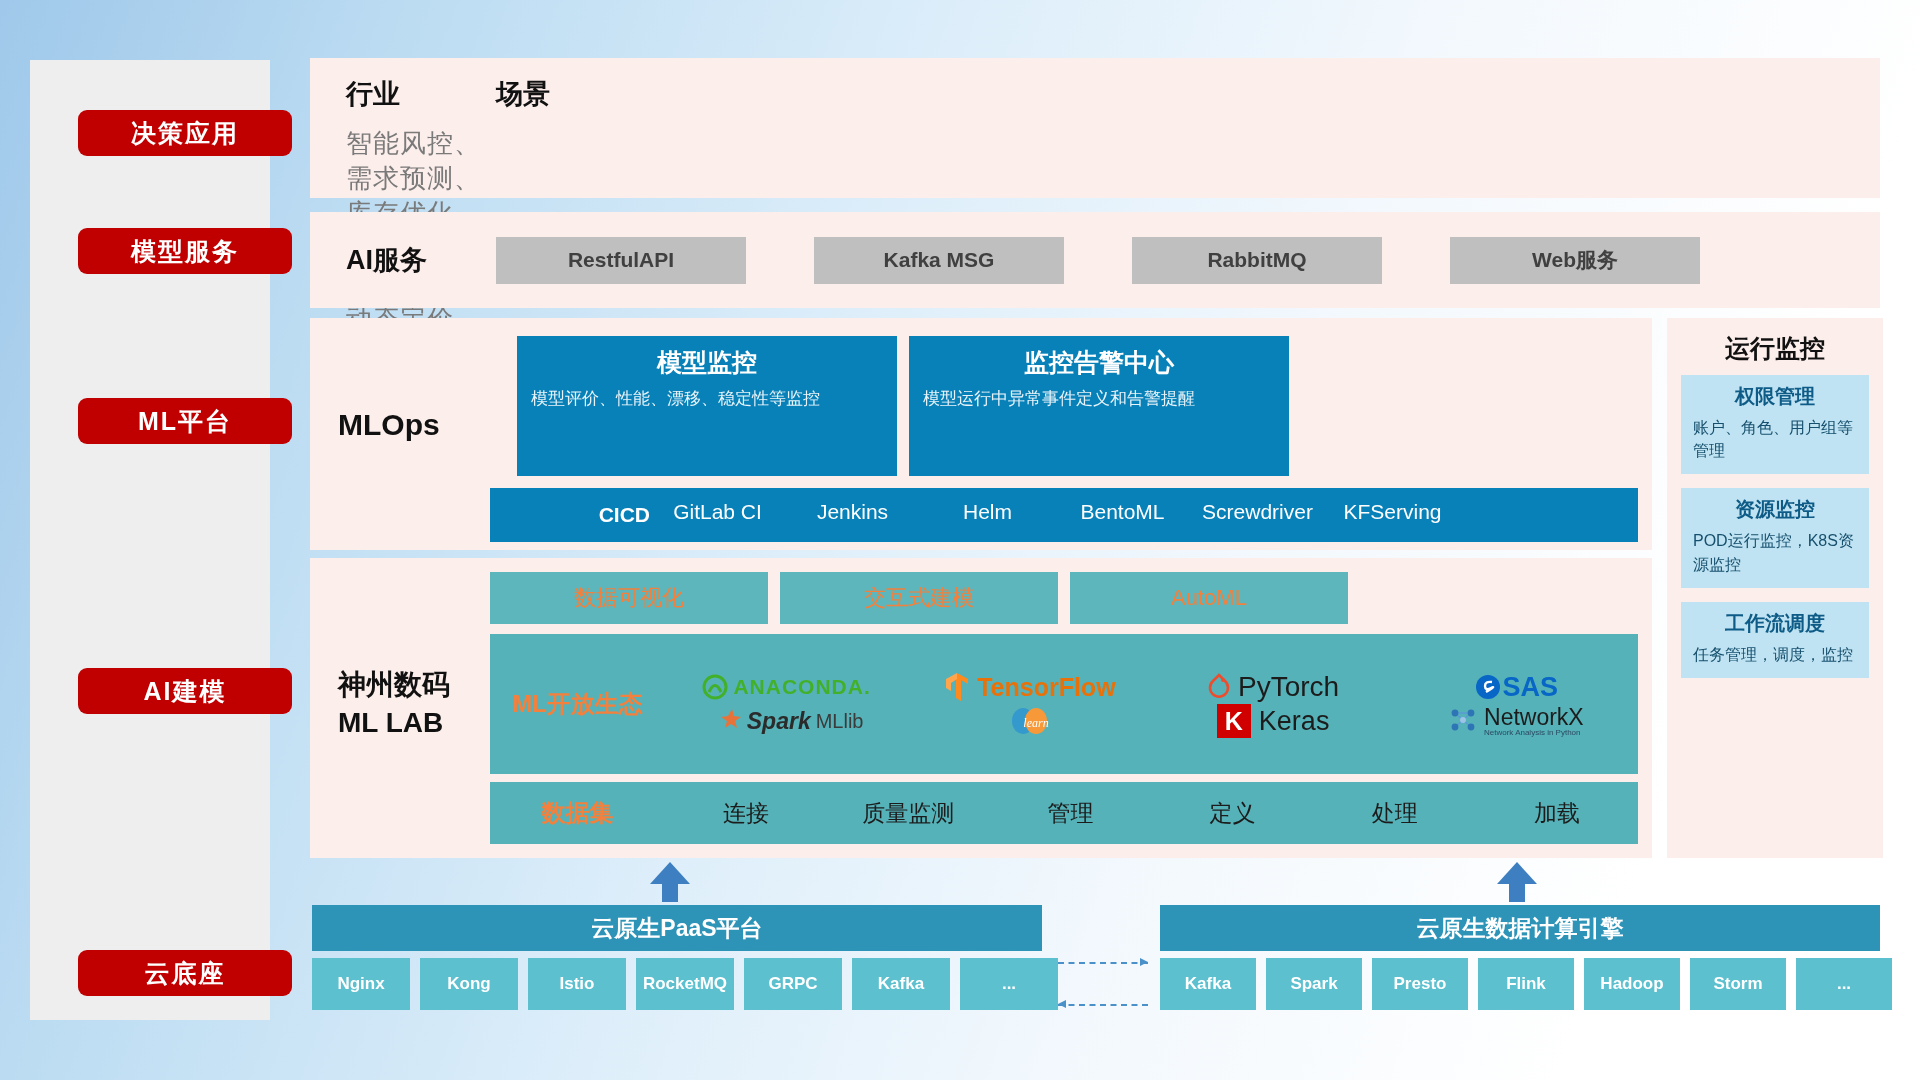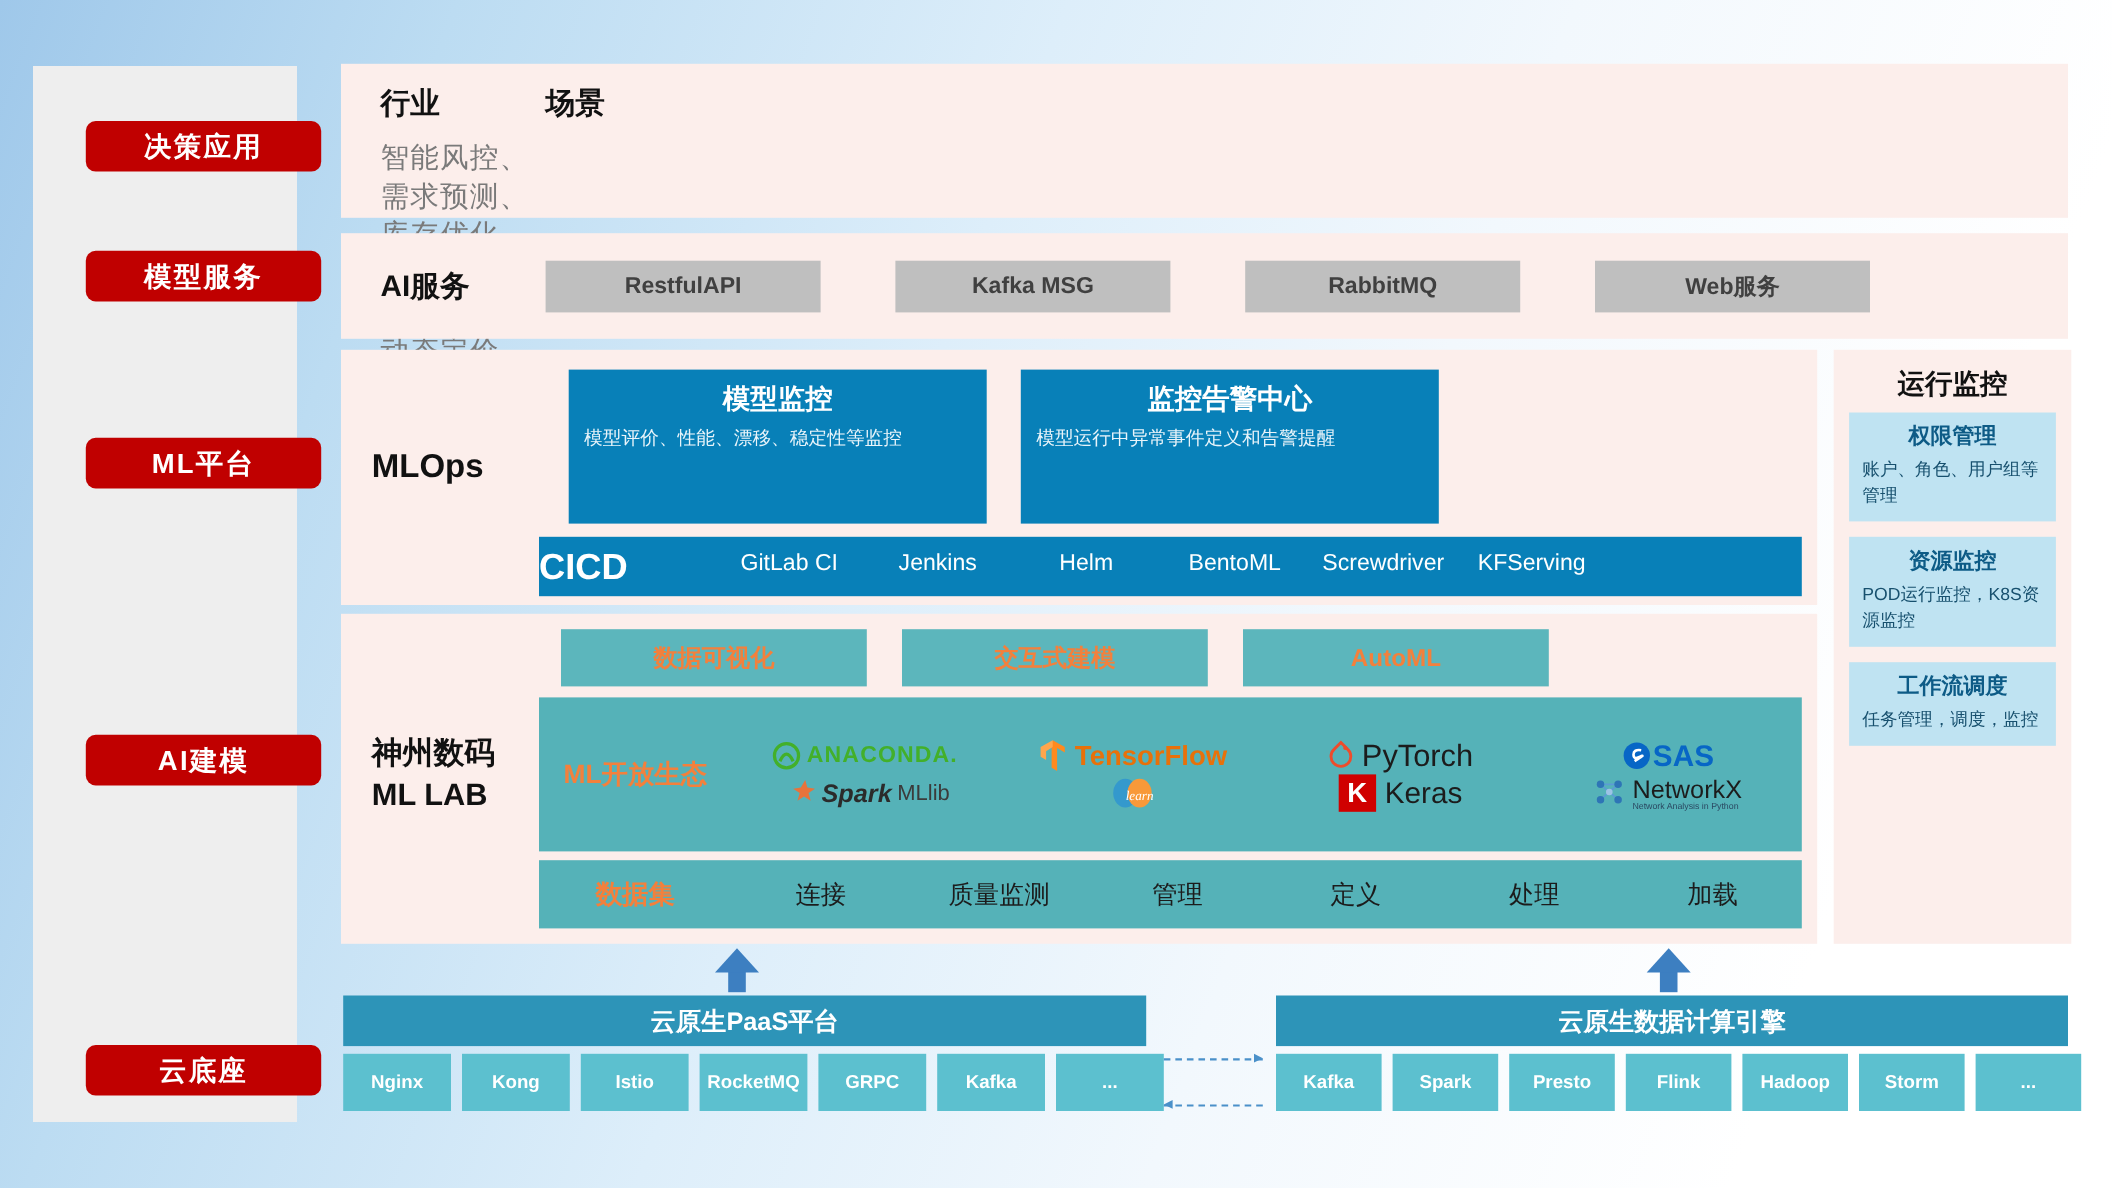--- a/index.html
+++ b/index.html
@@ -39,44 +39,44 @@
   .ai-items { display:flex; gap:68px; }
   .ai-chip {
     width:250px; height:47px; background:#bfbfbf;
     display:flex; align-items:center; justify-content:center;
     font-size:21px; color:#404040; font-weight:bold;
   }
 
   
   #mlband { left:310px; top:318px; width:1342px; height:232px; }
   .ml-label { position:absolute; left:28px; top:90px; font-size:30px; font-weight:bold; color:#111; }
-  .mlops-top { position:absolute; left:180px; top:18px; display:flex; gap:31px;padding-left:27px; }
+  .mlops-top { position:absolute; left:180px; top:18px; display:flex; gap:12px;padding-left:27px; }
   .mlops-card {
     width:380px; height:140px; background:#0880b8; color:#fff; padding:10px 14px;
   }
   .mlops-card .t { font-size:25px; font-weight:bold; text-align:center; margin-bottom:8px; }
   .mlops-card .d { font-size:17px; line-height:1.45; color:#e9f4fa; }
   .cicd {
     position:absolute; left:180px; top:170px; width:1148px; height:54px;
     background:#0880b8; color:#fff; display:flex; align-items:center;
   }
-  .cicd .head { font-size:33px; font-weight:bold; width:160px; text-align:left; }
+  .cicd .head { font-size:21px; font-weight:bold; width:160px; text-align:right; }
   .cicd .tool {
     width:135px; font-size:21px; text-align:center; line-height:1.15;
     word-break:break-all; align-self:flex-start; padding-top:12px;
   }
 
   
   #aimodel { left:310px; top:558px; width:1342px; height:300px; }
   .aim-label { position:absolute; left:28px; top:108px; font-size:28px; font-weight:bold; color:#111; line-height:1.35; white-space:pre-line; }
   .tabrow { position:absolute; left:180px; top:14px; display:flex; gap:12px; }
   .tab {
     width:278px; height:52px; background:#5cb6bc;
     display:flex; align-items:center; justify-content:center;
-    color:#f3803c; font-size:22px; font-weight:bold;margin-left:20px;
+    color:#f3803c; font-size:22px; font-weight:normal;
   }
   .ecobox {
     position:absolute; left:180px; top:76px; width:1148px; height:140px;
     background:#55b2b8; display:flex; align-items:center;
   }
   .eco-title { width:175px; color:#f3803c; font-size:24px; font-weight:bold; text-align:center; }
   .logo-grid { flex:1; display:grid; grid-template-columns:repeat(4,1fr); grid-template-rows:1fr 1fr; align-items:center; justify-items:center; }
   .datarow {
     position:absolute; left:180px; top:224px; width:1148px; height:62px;
     background:#55b2b8; display:flex; align-items:center;

